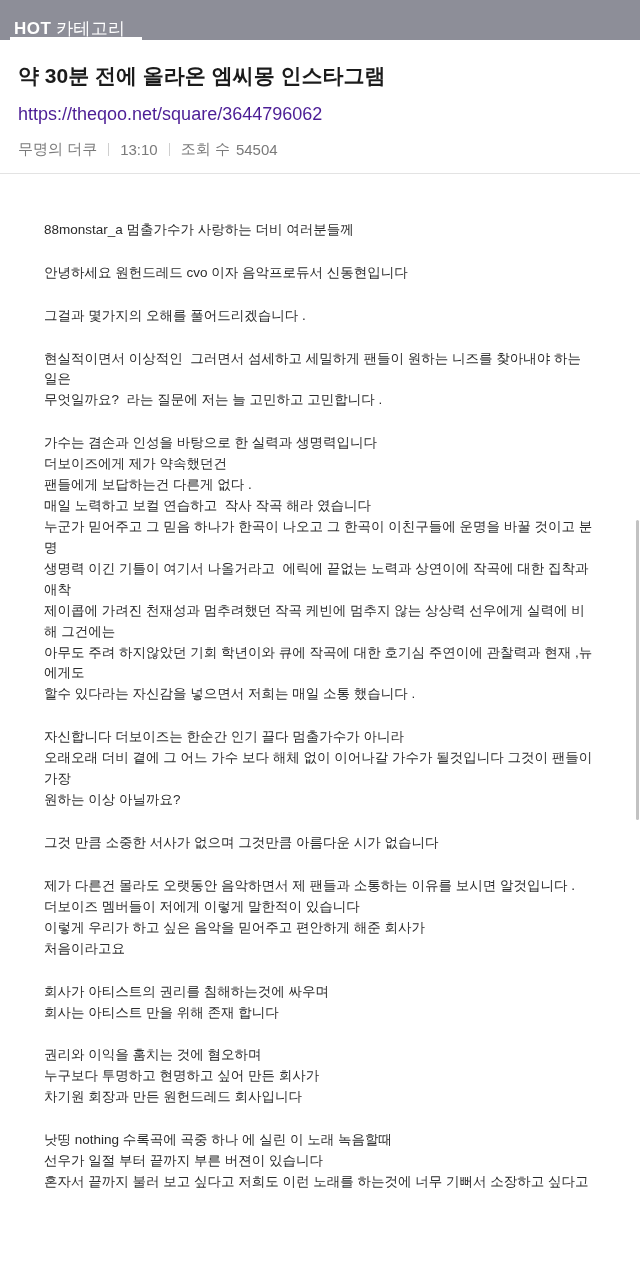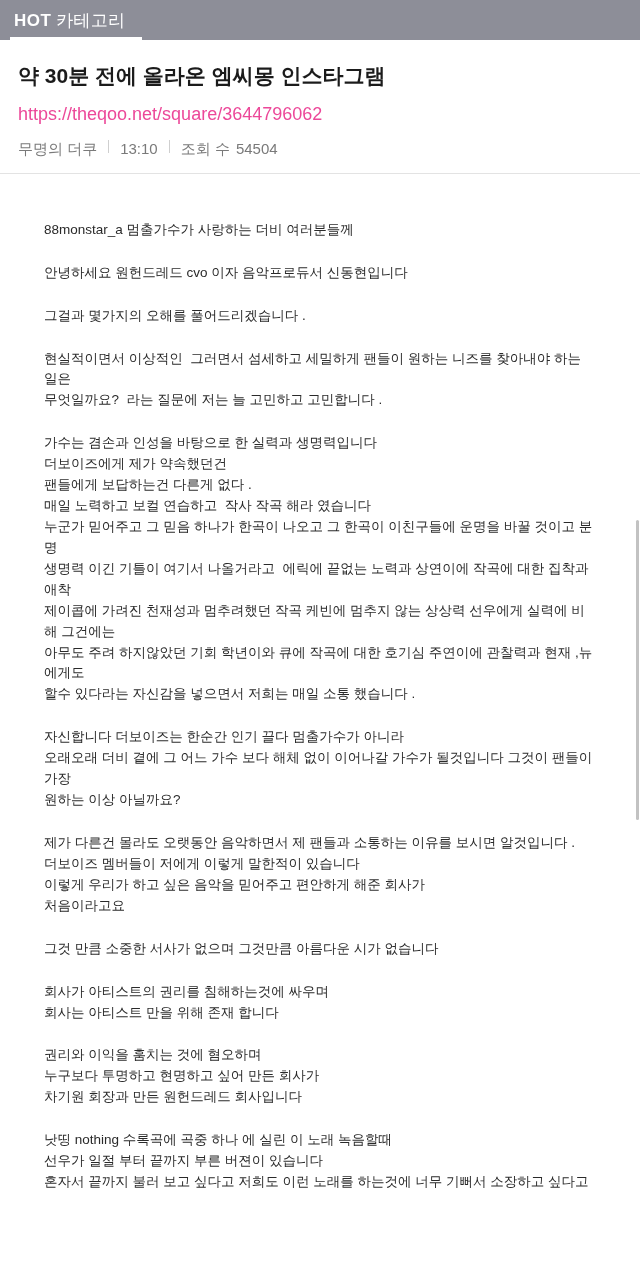--- a/index.html
+++ b/index.html
@@ -15,21 +15,21 @@
     color: #222;
     overflow: hidden;
     position: relative;
   }
 
   
   .topbar {
     height: 40px;
     background: #8d8e98;
     display: flex;
-    align-items: center;
+    align-items: flex-end;
     padding: 0 14px;
     position: relative;
   }
   .topbar-label {
     color: #ffffff;
     font-size: 17px;
     letter-spacing: 0.2px;
   }
   .topbar-label .hot {
     font-weight: bold;
@@ -52,29 +52,30 @@
   }
   .post-title {
     font-size: 21px;
     font-weight: bold;
     color: #1b1b1b;
     line-height: 1.3;
     margin-bottom: 14px;
   }
   .post-url {
     font-size: 18px;
-    color: #ec4899;
+    color: #4c1d95;
     margin-bottom: 14px;
     word-break: break-all;
     line-height: 1.25;
   }
   .post-meta {
     font-size: 15px;
     color: #7a7a7a;
     display: flex;
+    align-items: center;
     gap: 0;
   }
   .post-meta .sep {
     display: inline-block;
     width: 1px;
     height: 13px;
     background: #cfcfcf;
     margin: 0 11px;
   }
 
@@ -145,25 +146,25 @@
 팬들에게 보답하는건 다른게 없다 .
 매일 노력하고 보컬 연습하고  작사 작곡 해라 였습니다
 누군가 믿어주고 그 믿음 하나가 한곡이 나오고 그 한곡이 이친구들에 운명을 바꿀 것이고 분명
 생명력 이긴 기틀이 여기서 나올거라고  에릭에 끝없는 노력과 상연이에 작곡에 대한 집착과 애착
 제이콥에 가려진 천재성과 멈추려했던 작곡 케빈에 멈추지 않는 상상력 선우에게 실력에 비해 그건에는
 아무도 주려 하지않았던 기회 학년이와 큐에 작곡에 대한 호기심 주연이에 관찰력과 현재 ,뉴 에게도
 할수 있다라는 자신감을 넣으면서 저희는 매일 소통 했습니다 .</p>
   <p class="para">자신합니다 더보이즈는 한순간 인기 끌다 멈출가수가 아니라
 오래오래 더비 곁에 그 어느 가수 보다 해체 없이 이어나갈 가수가 될것입니다 그것이 팬들이 가장
 원하는 이상 아닐까요?</p>
+  <p class="para">그것 만큼 소중한 서사가 없으며 그것만큼 아름다운 시가 없습니다</p>
   <p class="para">제가 다른건 몰라도 오랫동안 음악하면서 제 팬들과 소통하는 이유를 보시면 알것입니다 .
 더보이즈 멤버들이 저에게 이렇게 말한적이 있습니다
 이렇게 우리가 하고 싶은 음악을 믿어주고 편안하게 해준 회사가
 처음이라고요</p>
-  <p class="para">그것 만큼 소중한 서사가 없으며 그것만큼 아름다운 시가 없습니다</p>
   <p class="para">회사가 아티스트의 권리를 침해하는것에 싸우며
 회사는 아티스트 만을 위해 존재 합니다</p>
   <p class="para">권리와 이익을 훔치는 것에 혐오하며
 누구보다 투명하고 현명하고 싶어 만든 회사가
 차기원 회장과 만든 원헌드레드 회사입니다</p>
   <p class="para">낫띵 nothing 수록곡에 곡중 하나 에 실린 이 노래 녹음할때
 선우가 일절 부터 끝까지 부른 버젼이 있습니다
 혼자서 끝까지 불러 보고 싶다고 저희도 이런 노래를 하는것에 너무 기뻐서 소장하고 싶다고</p>
 
 </div>

